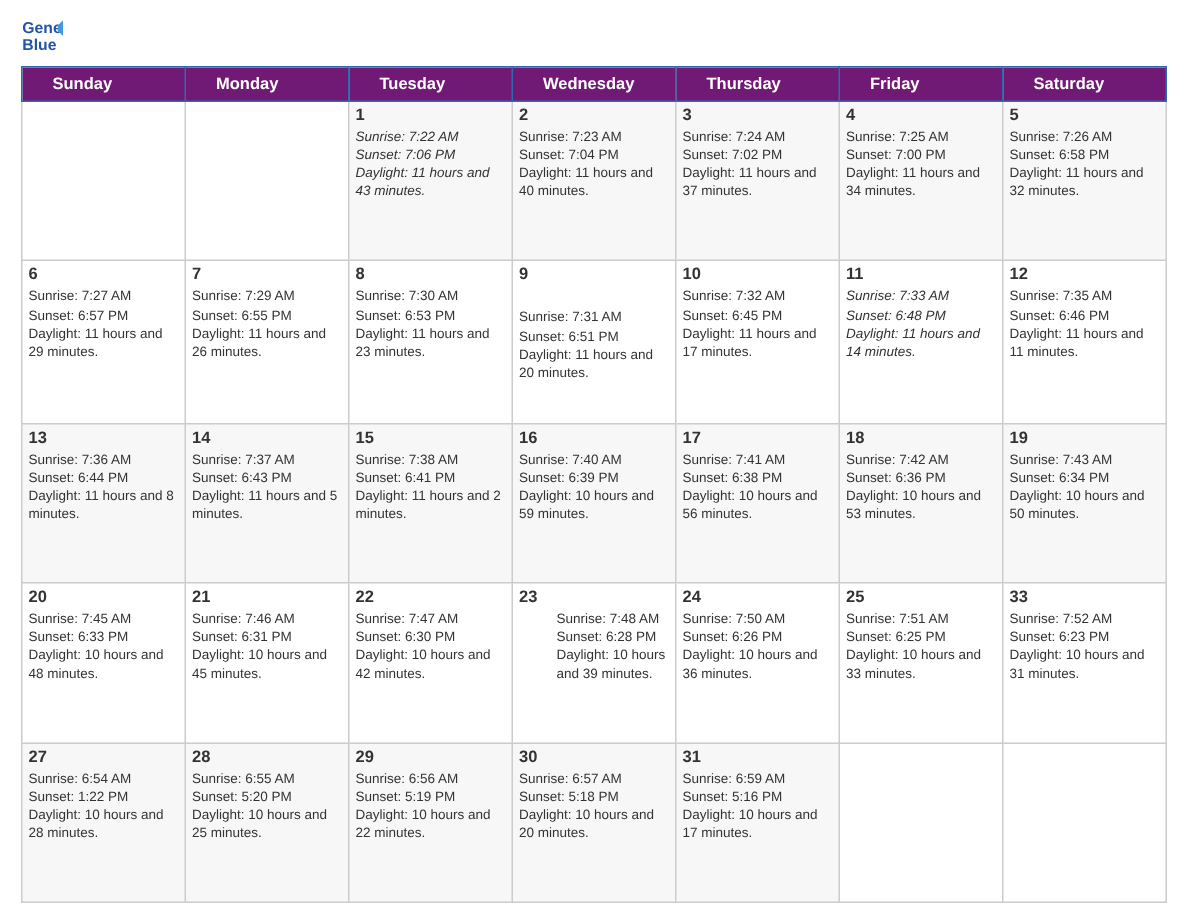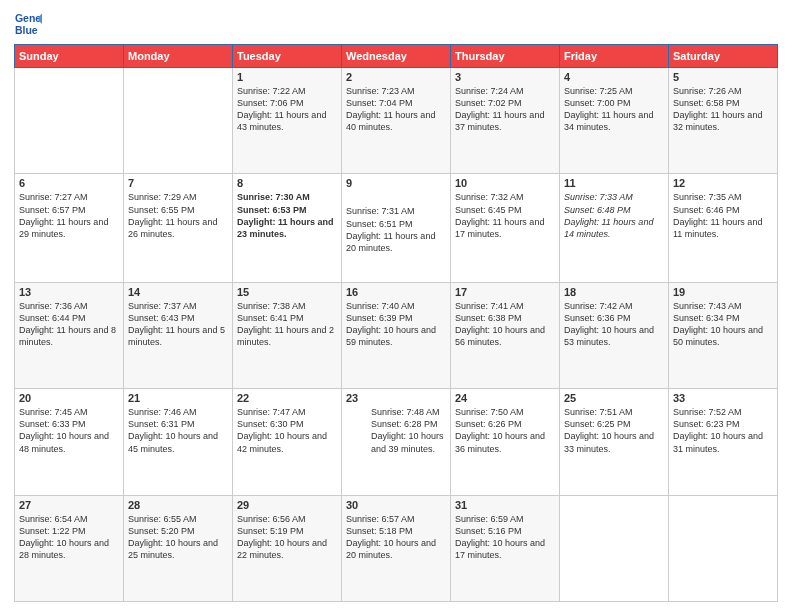--- a/index.html
+++ b/index.html
@@ -55,25 +55,25 @@
       color: #555;
     }
     .calendar {
       flex: 1;
       border: 1px solid #ccc;
       border-collapse: collapse;
       width: 100%;
       table-layout: fixed;
     }
     .calendar th {
-      background-color: #ef4444;
+      background-color: #701a75;
       color: #fff;
       font-size: 11px;
       font-weight: bold;
-      padding: 5px 4px;
+      padding: 5px 20px;
       text-align: left;
       border: 1px solid #2d6aaf;
     }
     .calendar td {
       border: 1px solid #ccc;
       vertical-align: top;
       padding: 3px 4px;
       font-size: 9.5px;
       color: #333;
       background: #fff;
@@ -133,21 +133,21 @@
           <th>Friday</th>
           <th>Saturday</th>
         </tr>
     </thead>
     <tbody id="calendar-body">
     <tr>
           <td class="empty-cell"></td>
           <td class="empty-cell"></td>
           <td>
             <span class="day-number">1</span>
-            <div class="cell-info" style="white-space: pre-line;">Sunrise: 7:22 AM
+            <div class="cell-info" style="white-space: pre-line; font-style: italic;">Sunrise: 7:22 AM
 Sunset: 7:06 PM
 Daylight: 11 hours and 43 minutes.</div>
           </td>
           <td>
             <span class="day-number">2</span>
             <div class="cell-info" style="white-space: pre-line;">Sunrise: 7:23 AM
 Sunset: 7:04 PM
 Daylight: 11 hours and 40 minutes.</div>
           </td>
           <td>
@@ -177,21 +177,21 @@
 Daylight: 11 hours and 29 minutes.</div>
           </td>
           <td>
             <span class="day-number">7</span>
             <div class="cell-info" style="white-space: pre-line;">Sunrise: 7:29 AM
 Sunset: 6:55 PM
 Daylight: 11 hours and 26 minutes.</div>
           </td>
           <td>
             <span class="day-number">8</span>
-            <div class="cell-info" style="white-space: pre-line; font-weight: bold;">Sunrise: 7:30 AM
+            <div class="cell-info" style="white-space: pre-line;">Sunrise: 7:30 AM
 Sunset: 6:53 PM
 Daylight: 11 hours and 23 minutes.</div>
           </td>
           <td>
             <span class="day-number">9</span>
             <div class="cell-info" style="white-space: pre-line; margin-top: 16px;">Sunrise: 7:31 AM
 Sunset: 6:51 PM
 Daylight: 11 hours and 20 minutes.</div>
           </td>
           <td>

